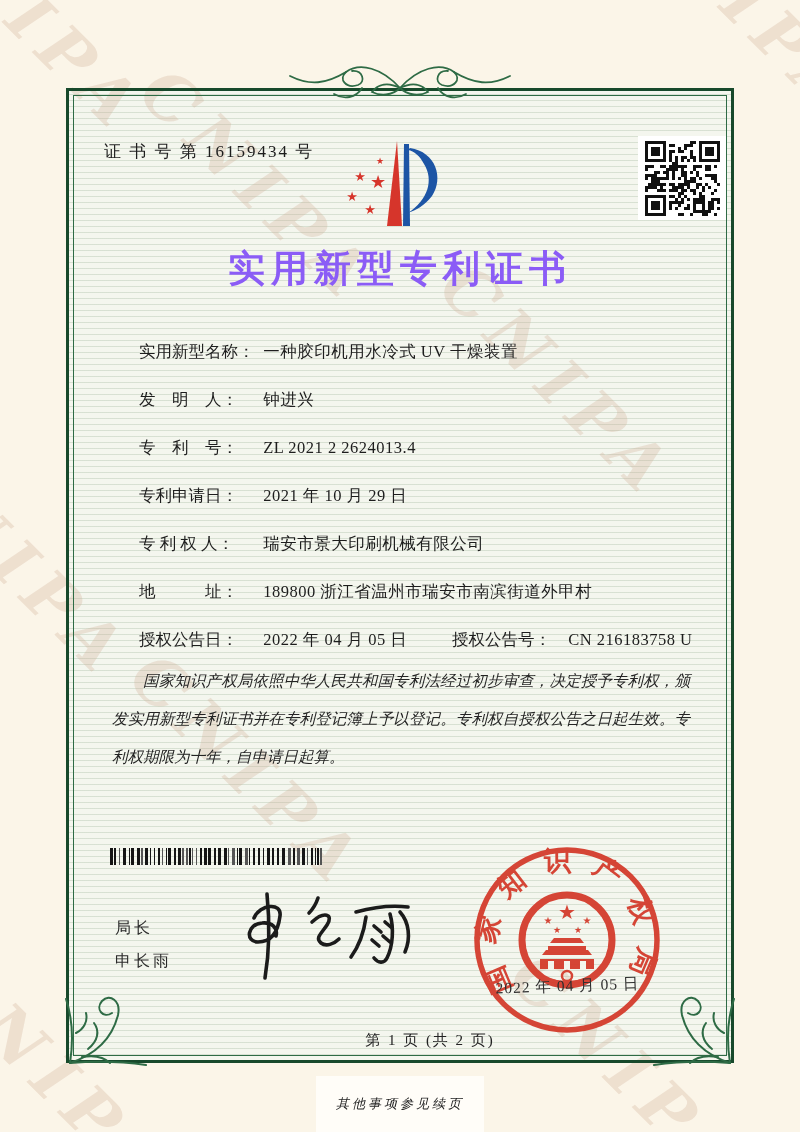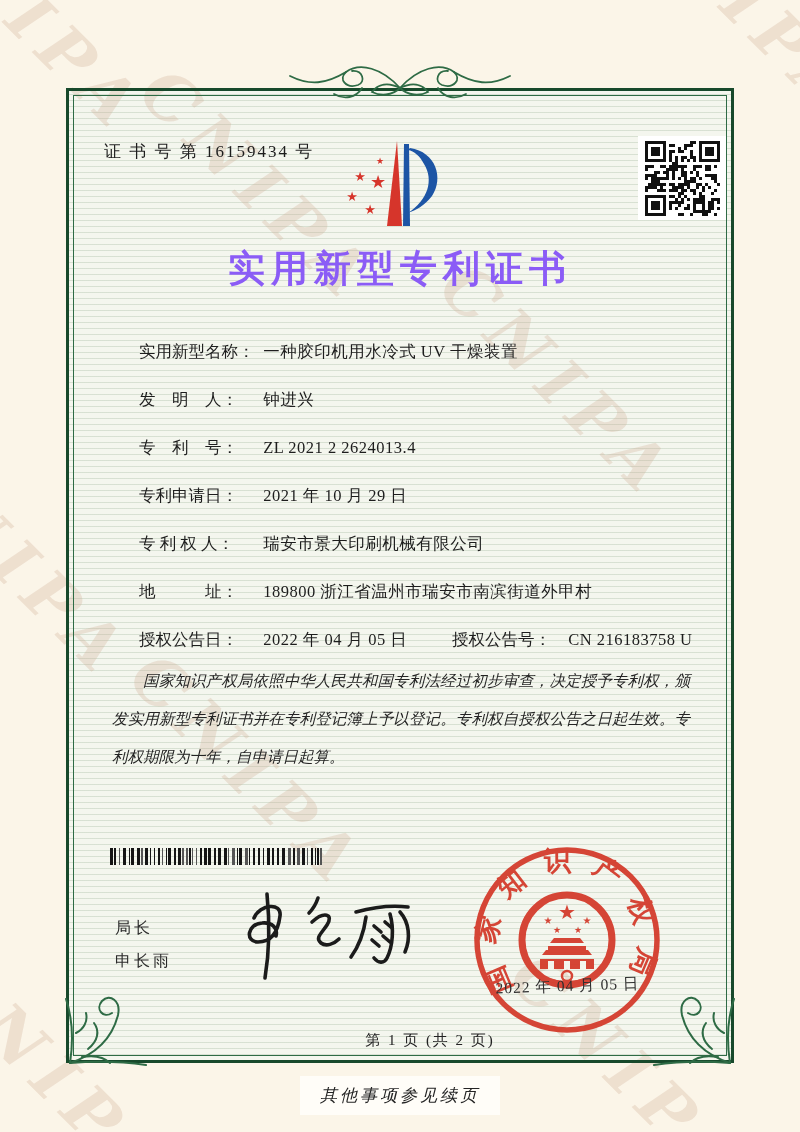--- a/index.html
+++ b/index.html
@@ -57,22 +57,22 @@
     font-family:Liberation Serif, serif;
     font-size:16px;letter-spacing:3px;color:#2a2a2a;}
   .signer div{margin-bottom:12px;}
   .signature-svg{position:absolute;left:232px;top:884px;}
   .seal{position:absolute;left:470px;top:843px;opacity:0.94;}
   .seal-date{position:absolute;left:460px;top:976px;width:215px;text-align:center;
     font-size:15.5px;color:#2f2f2f;letter-spacing:1px;transform:rotate(-2deg);z-index:6;}
   .page-no{position:absolute;left:0;top:1031px;width:800px;text-align:center;
     font-size:15px;letter-spacing:2px;color:#222;padding-left:30px;}
   .cont-note{position:absolute;left:0;top:1076px;width:800px;text-align:center;}
-  .cont-note span{display:inline-block;background:#fffdf8;padding:8px 20px;
-    font-size:17px;font-style:italic;letter-spacing:3px;color:#242424;}
+  .cont-note span{display:inline-block;background:#fffdf8;padding:19px 20px;
+    font-size:13px;font-style:italic;letter-spacing:3px;color:#242424;}
 </style>
 </head>
 <body>
 
 <span class="wm" style="left:-130px;top:-10px;">CNIPA</span>
 <span class="wm" style="left:585px;top:-25px;">CNIPA</span>
 <span class="wm" style="left:100px;top:160px;">CNIPA</span>
 <span class="wm" style="left:400px;top:355px;">CNIPA</span>
 <span class="wm" style="left:-145px;top:535px;">CNIPA</span>
 <span class="wm" style="left:90px;top:745px;">CNIPA</span>

